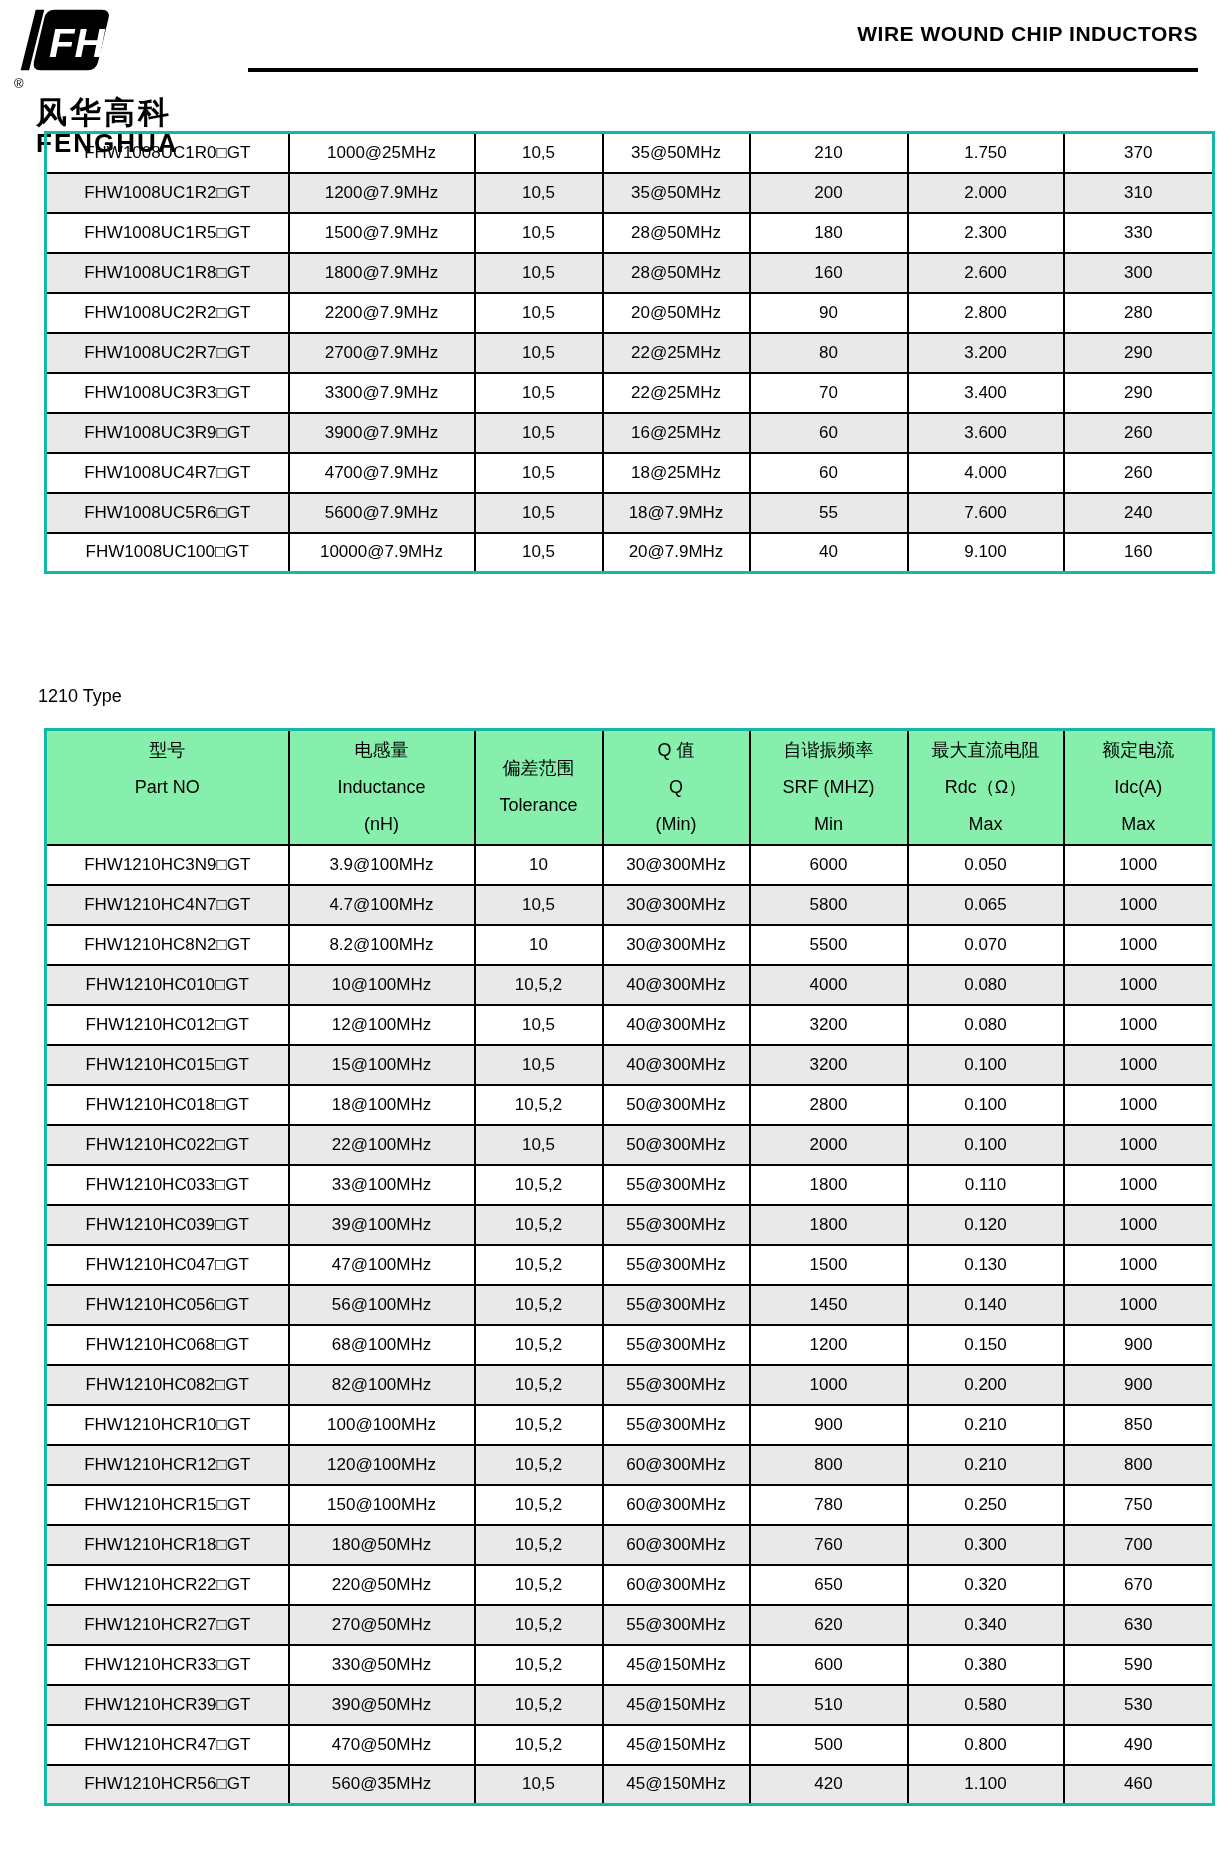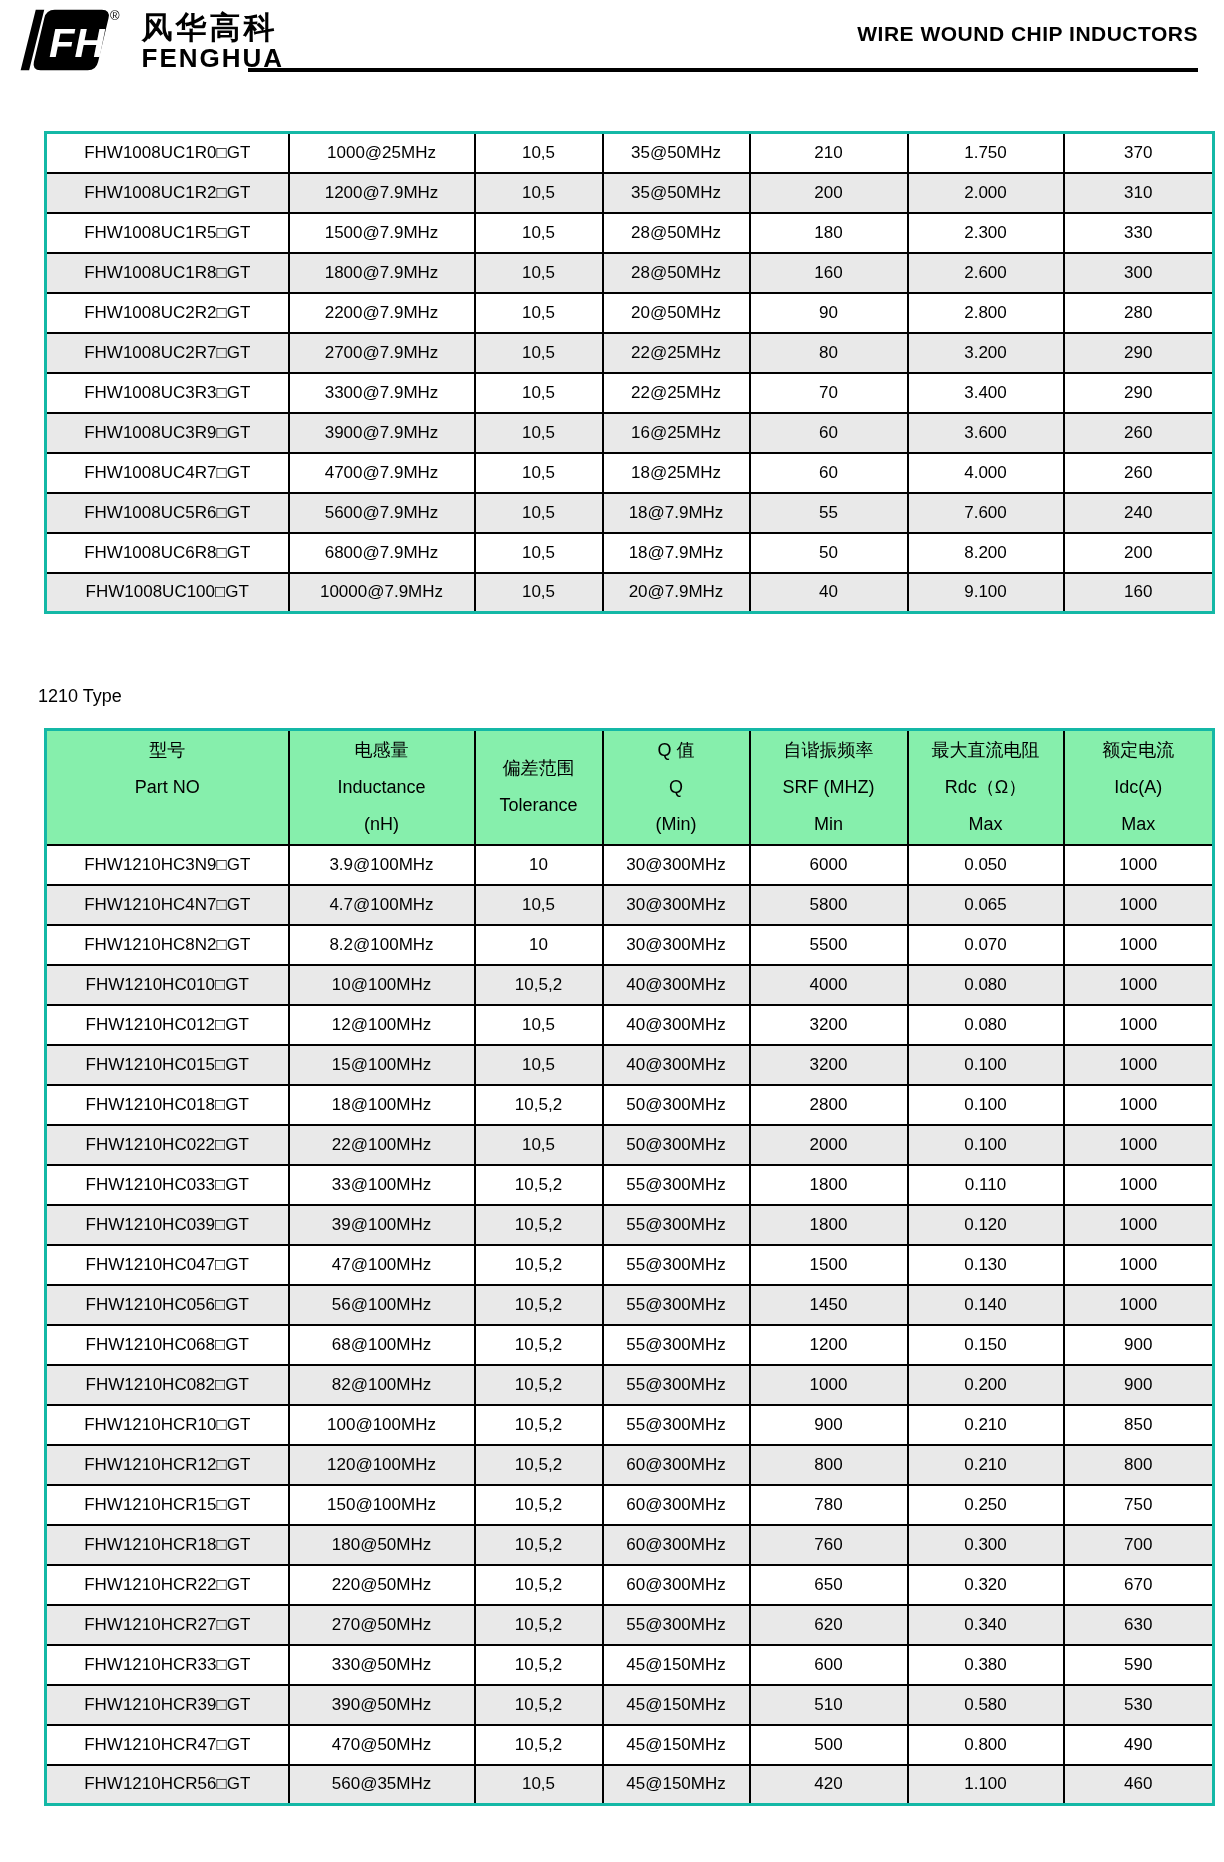--- a/index.html
+++ b/index.html
@@ -4,21 +4,21 @@
 <style>
   html,body { margin:0; padding:0; }
   body {
     width:1224px; height:1862px;
     background:#ffffff; color:#000;
     font-family:"Liberation Sans","DejaVu Sans",sans-serif;
     position:relative; overflow:hidden;
   }
 
   
-  .logo { position:absolute; top:6px; left:18px; display:flex; align-items:flex-start; }
+  .logo { position:absolute; top:6px; left:18px; display:flex; align-items:flex-start;flex-direction:column; }
   .logo-mark { width:96px; height:68px; }
   .reg-mark { font-size:13px; margin:2px 4px 0 -4px; }
   .brand { display:flex; flex-direction:column; margin-left:18px; margin-top:6px; }
   .brand-cn { font-size:31px; font-weight:bold; letter-spacing:3px; line-height:32px; }
   .brand-en { font-size:26px; font-weight:bold; letter-spacing:2px; line-height:28px; }
   .page-title {
     position:absolute; top:22px; right:26px;
     font-size:21px; font-weight:bold; letter-spacing:0.5px;
   }
   .header-rule { position:absolute; top:68px; left:248px; right:26px; height:4px; background:#000; }
@@ -156,29 +156,20 @@
         <tr>
           <td>FHW1008UC5R6□GT</td>
           <td>5600@7.9MHz</td>
           <td>10,5</td>
           <td>18@7.9MHz</td>
           <td>55</td>
           <td>7.600</td>
           <td>240</td>
         </tr>
         <tr>
-          <td>FHW1008UC6R8□GT</td>
-          <td>6800@7.9MHz</td>
-          <td>10,5</td>
-          <td>18@7.9MHz</td>
-          <td>50</td>
-          <td>8.200</td>
-          <td>200</td>
-        </tr>
-        <tr>
           <td>FHW1008UC100□GT</td>
           <td>10000@7.9MHz</td>
           <td>10,5</td>
           <td>20@7.9MHz</td>
           <td>40</td>
           <td>9.100</td>
           <td>160</td>
         </tr>
       </tbody>
   </table>

